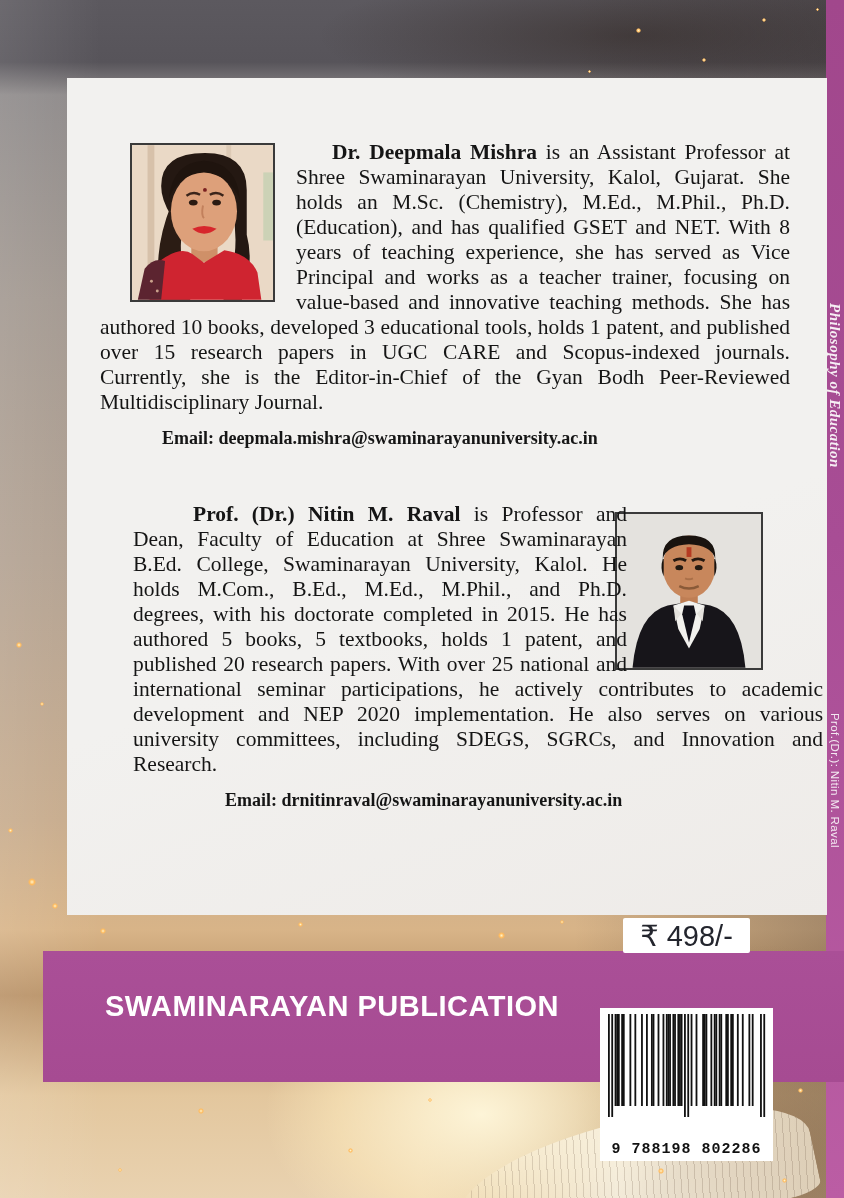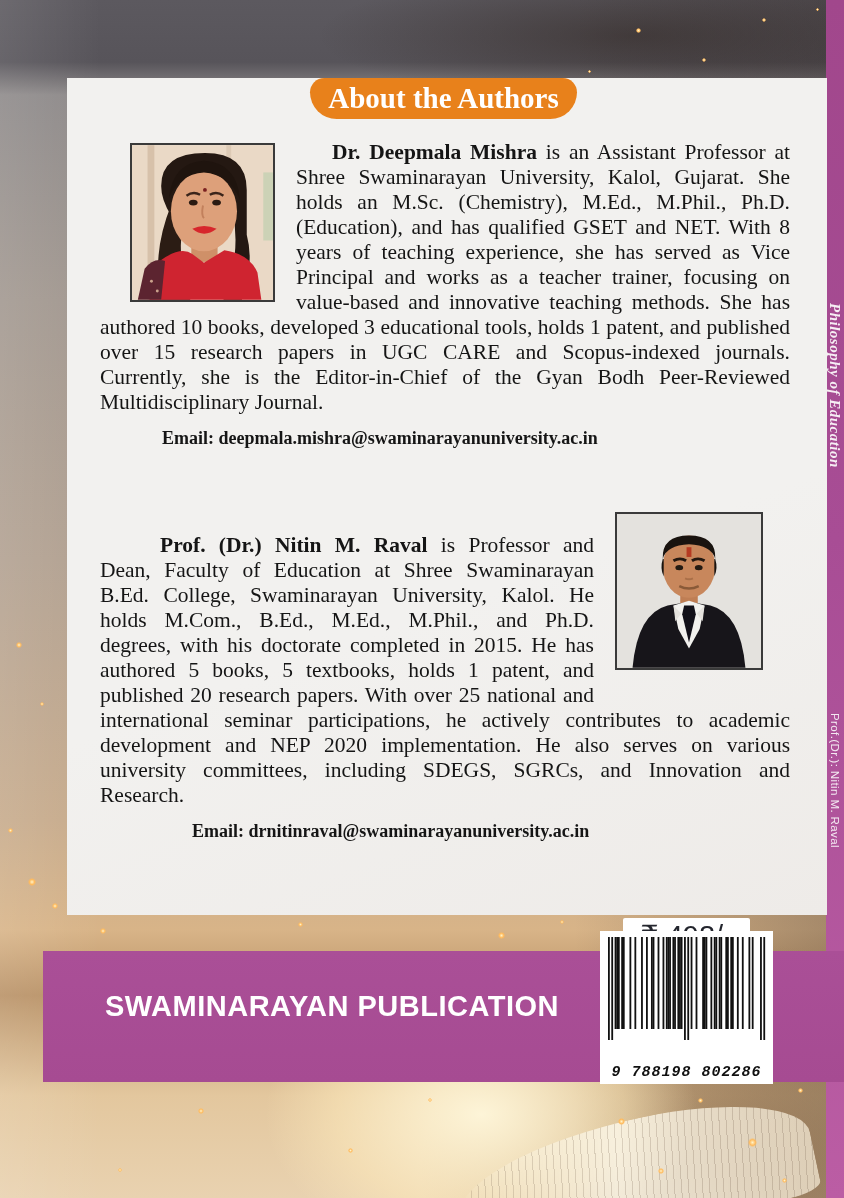--- a/index.html
+++ b/index.html
@@ -41,38 +41,38 @@
   .card{position:absolute;left:67px;top:78px;width:760px;height:837px;
     background:linear-gradient(160deg,#f2f1ef 60%,#eeebe8);}
   .badge{position:absolute;left:243px;top:0;width:267px;height:41px;
     background:#e8811b;border-radius:16px 16px 30px 30px;
     display:flex;align-items:center;justify-content:center;
     color:#ffffff;font-weight:bold;font-size:29px;}
 
   .para{position:absolute;left:33px;width:690px;font-size:21.5px;line-height:25px;
     text-align:justify;color:#151515;}
   .para-1{top:62px;text-indent:36px;}
-  .para-2{top:455px;text-indent:60px;}
+  .para-2{top:424px;text-indent:60px;margin-left:33px;}
   .lead{font-weight:bold;}
   .spacer-l{float:left;width:196px;height:163px;}
   .spacer-r{float:right;width:196px;height:158px;}
   .email-line{font-weight:bold;font-size:18px;text-indent:0;margin-top:11px;text-align:left;}
   .email-1{margin-left:62px;}
   .email-2{margin-left:92px;}
 
   .photo{position:absolute;border:2px solid #3a3a3a;box-sizing:border-box;background:#e8e0d4;}
   .photo-1{left:63px;top:65px;width:145px;height:159px;}
   .photo-2{left:548px;top:434px;width:148px;height:158px;}
   .photo svg{display:block;width:100%;height:100%;}
 
   
   .price{position:absolute;left:623px;top:918px;width:127px;height:35px;background:#ffffff;
     border-radius:2px;display:flex;align-items:center;justify-content:center;
     font-family:"Liberation Sans","DejaVu Sans",sans-serif;font-size:29px;color:#23252d;}
-  .barcode{position:absolute;left:600px;top:931px;width:173px;height:153px;background:#ffffff;font-style:italic;}
+  .barcode{position:absolute;left:600px;top:1008px;width:173px;height:153px;background:#ffffff;}
   .barcode svg{position:absolute;left:0;top:0;}
   .barcode-number{position:absolute;left:0;bottom:3px;width:100%;text-align:center;
     font-family:"Liberation Mono","DejaVu Sans Mono",monospace;font-size:15px;
     letter-spacing:1px;color:#111;font-weight:bold;}
 </style>
 </head>
 <body>
 
 <div class="page">
 
@@ -109,21 +109,20 @@
   <div class="spine"></div>
   <div class="spine-title">Philosophy of Education</div>
   <div class="spine-author">Prof.(Dr.): Nitin M. Raval</div>
 
   <div class="band">
     <div class="band-label">SWAMINARAYAN PUBLICATION</div>
   </div>
 
   <div class="card">
 
-    <div class="badge">About the Authors</div>
 
     <div class="photo photo-1">
       <svg viewBox="0 0 145 159">
         <rect width="145" height="159" fill="#ead9c6"></rect>
         <rect x="16" y="0" width="7" height="159" fill="#d7c1aa"></rect>
         <rect x="97" y="0" width="5" height="90" fill="#ddcab5"></rect>
         <rect x="135" y="28" width="10" height="70" fill="#ccd2b6"></rect>
         <path d="M30 42 Q30 8 75 8 Q118 8 118 46 L118 92 Q126 122 113 159 L94 159 Q112 112 104 72 L40 72 Q30 56 30 42" fill="#241812"></path>
         <path d="M40 62 Q20 112 30 159 L60 159 Q45 112 53 78 Z" fill="#2b1c14"></path>
         <rect x="61" y="96" width="27" height="24" fill="#cf9068"></rect>

